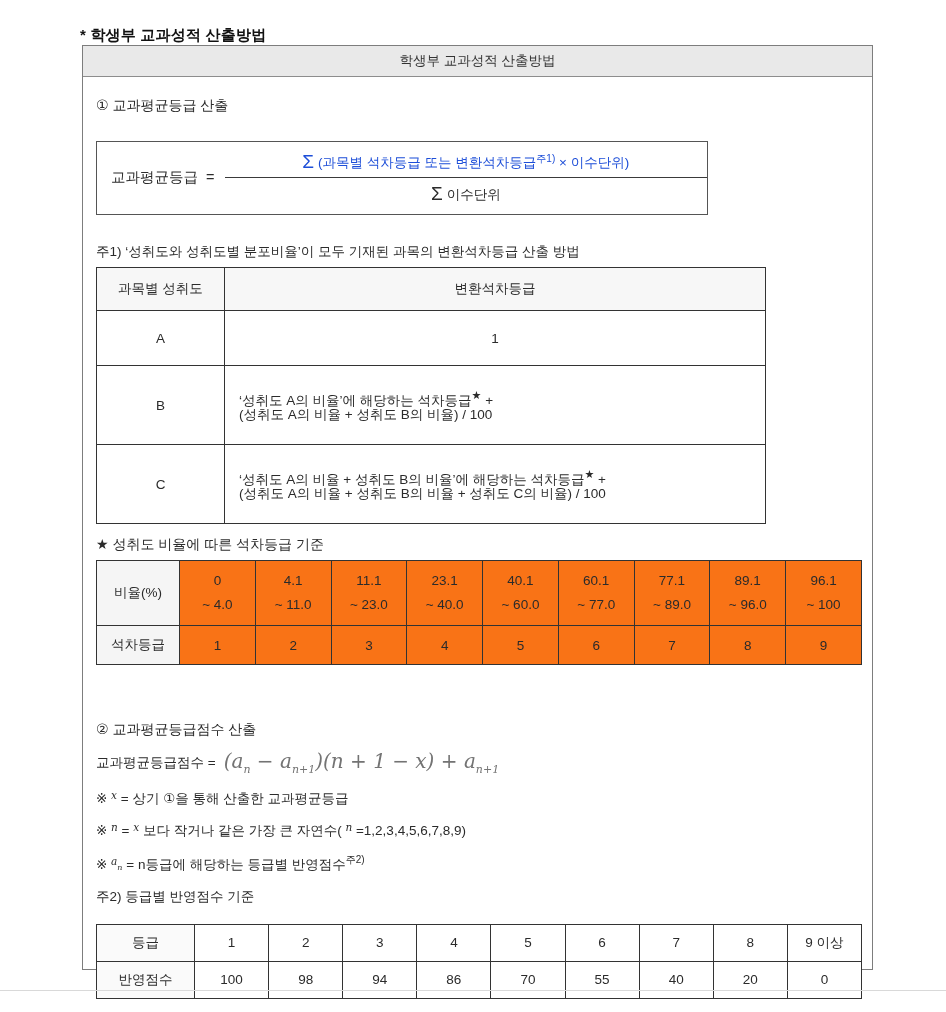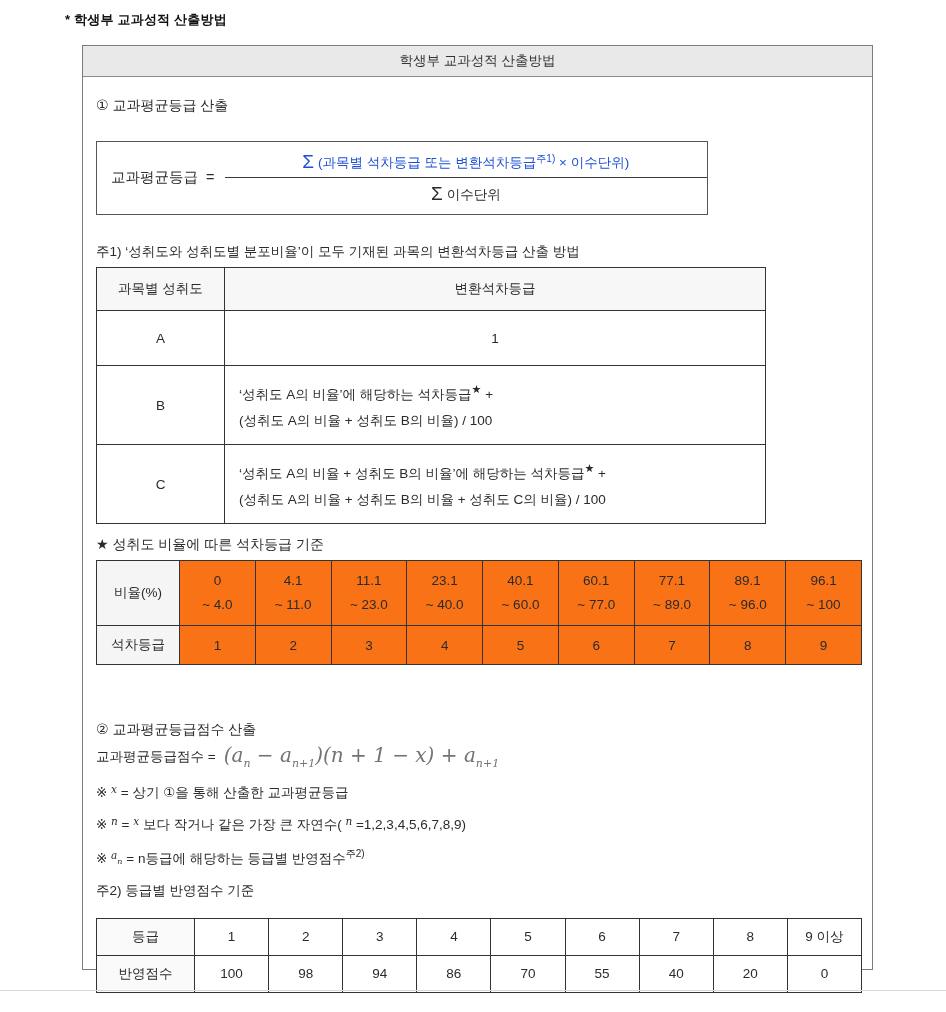--- a/index.html
+++ b/index.html
@@ -1,18 +1,18 @@
 <!DOCTYPE html>
 <html><head>
 <meta charset="utf-8">
 <style>
   html, body { margin:0; padding:0; background:#ffffff; }
   body { font-family:"Liberation Sans","DejaVu Sans",sans-serif; color:#333; }
   .page { position:relative; width:946px; height:1012px; background:#fff; overflow:hidden; }
-  .page-title { position:absolute; left:64px; top:10px; margin:1px; font-size:13px; font-weight:bold; color:#111; letter-spacing:0.2px; }
+  .page-title { position:absolute; left:64px; top:10px; margin:16px; font-size:15px; font-weight:bold; color:#111; letter-spacing:0.2px; }
   .panel { position:absolute; left:82px; top:45px; width:791px; height:925px; border:1px solid #7d7d7d; box-sizing:border-box; background:#fff; }
   .panel-header { height:30px; background:#e9e9e9; border-bottom:1px solid #8d8d8d; display:flex; align-items:center; justify-content:center; font-size:13.5px; color:#333; }
   .panel-body { padding:0 13px; }
 
   .section-heading { margin-top:20px; font-size:14px; color:#2b2b2b; }
   .section-heading.s2 { margin-top:56px; }
 
   
   .formula-box { margin-top:26px; width:612px; box-sizing:border-box; border:1px solid #555; display:flex; align-items:center; padding:8px 0 10px 14px; background:#fff; }
   .formula-lhs { font-size:14.5px; white-space:pre; color:#2b2b2b; }
@@ -24,34 +24,34 @@
 
   .note-line { margin-top:28px; font-size:13.5px; color:#2b2b2b; }
 
   
   .t1 { margin-top:6px; border-collapse:collapse; width:670px; background:#fff;border-radius:30px; }
   .t1 th, .t1 td { border:1px solid #333; font-size:13.5px; font-weight:normal; color:#2b2b2b; }
   .t1 .c1 { width:125px; text-align:center; }
   .t1 tr.hdr th { height:40px; background:#f7f7f7; text-align:center; }
   .t1 tr.rA td { height:52px; text-align:center; }
   .t1 tr.rB td, .t1 tr.rC td { height:66px; }
-  .t1 td.desc { text-align:left; padding:6px 14px; line-height:26px; }
+  .t1 td.desc { text-align:left; padding:6px 14px; line-height:15px; }
   .star-sup { font-size:11px; vertical-align:super; }
 
   .star-heading { margin-top:12px; font-size:14px; color:#2b2b2b; }
 
   
   .t2 { margin-top:6px; border-collapse:collapse; width:766px; table-layout:fixed; background:#f97316; }
   .t2 td { border:1px solid #333; text-align:center; font-size:13.5px; color:#2b2b2b; }
   .t2 .label { width:80px; background:#f5f5f5; }
   .t2 tr.ranges td { height:62px; line-height:24px; }
   .t2 tr.grades td { height:36px; }
 
   
-  .formula2-line { margin-top:4px; display:flex; align-items:center; font-size:13.5px; color:#2b2b2b; }
+  .formula2-line { margin-top:10px; display:flex; align-items:center; font-size:13.5px; color:#2b2b2b; }
   .math { font-family:"DejaVu Serif","Liberation Serif",serif; font-style:italic; font-size:20px; margin-left:8px; color:#737373; }
   .math sub { font-size:11px; }
 
   .ref-line { margin-top:13px; font-size:13.5px; color:#2b2b2b; }
   .mvar { font-family:"DejaVu Serif","Liberation Serif",serif; font-style:italic; font-size:10.5px; vertical-align:4px; }
   .mvarsub { font-family:"DejaVu Serif","Liberation Serif",serif; font-style:italic; font-size:8px; vertical-align:-1px; }
 
   .note2-heading { margin-top:14px; font-size:13.5px; color:#2b2b2b; }
 
   

